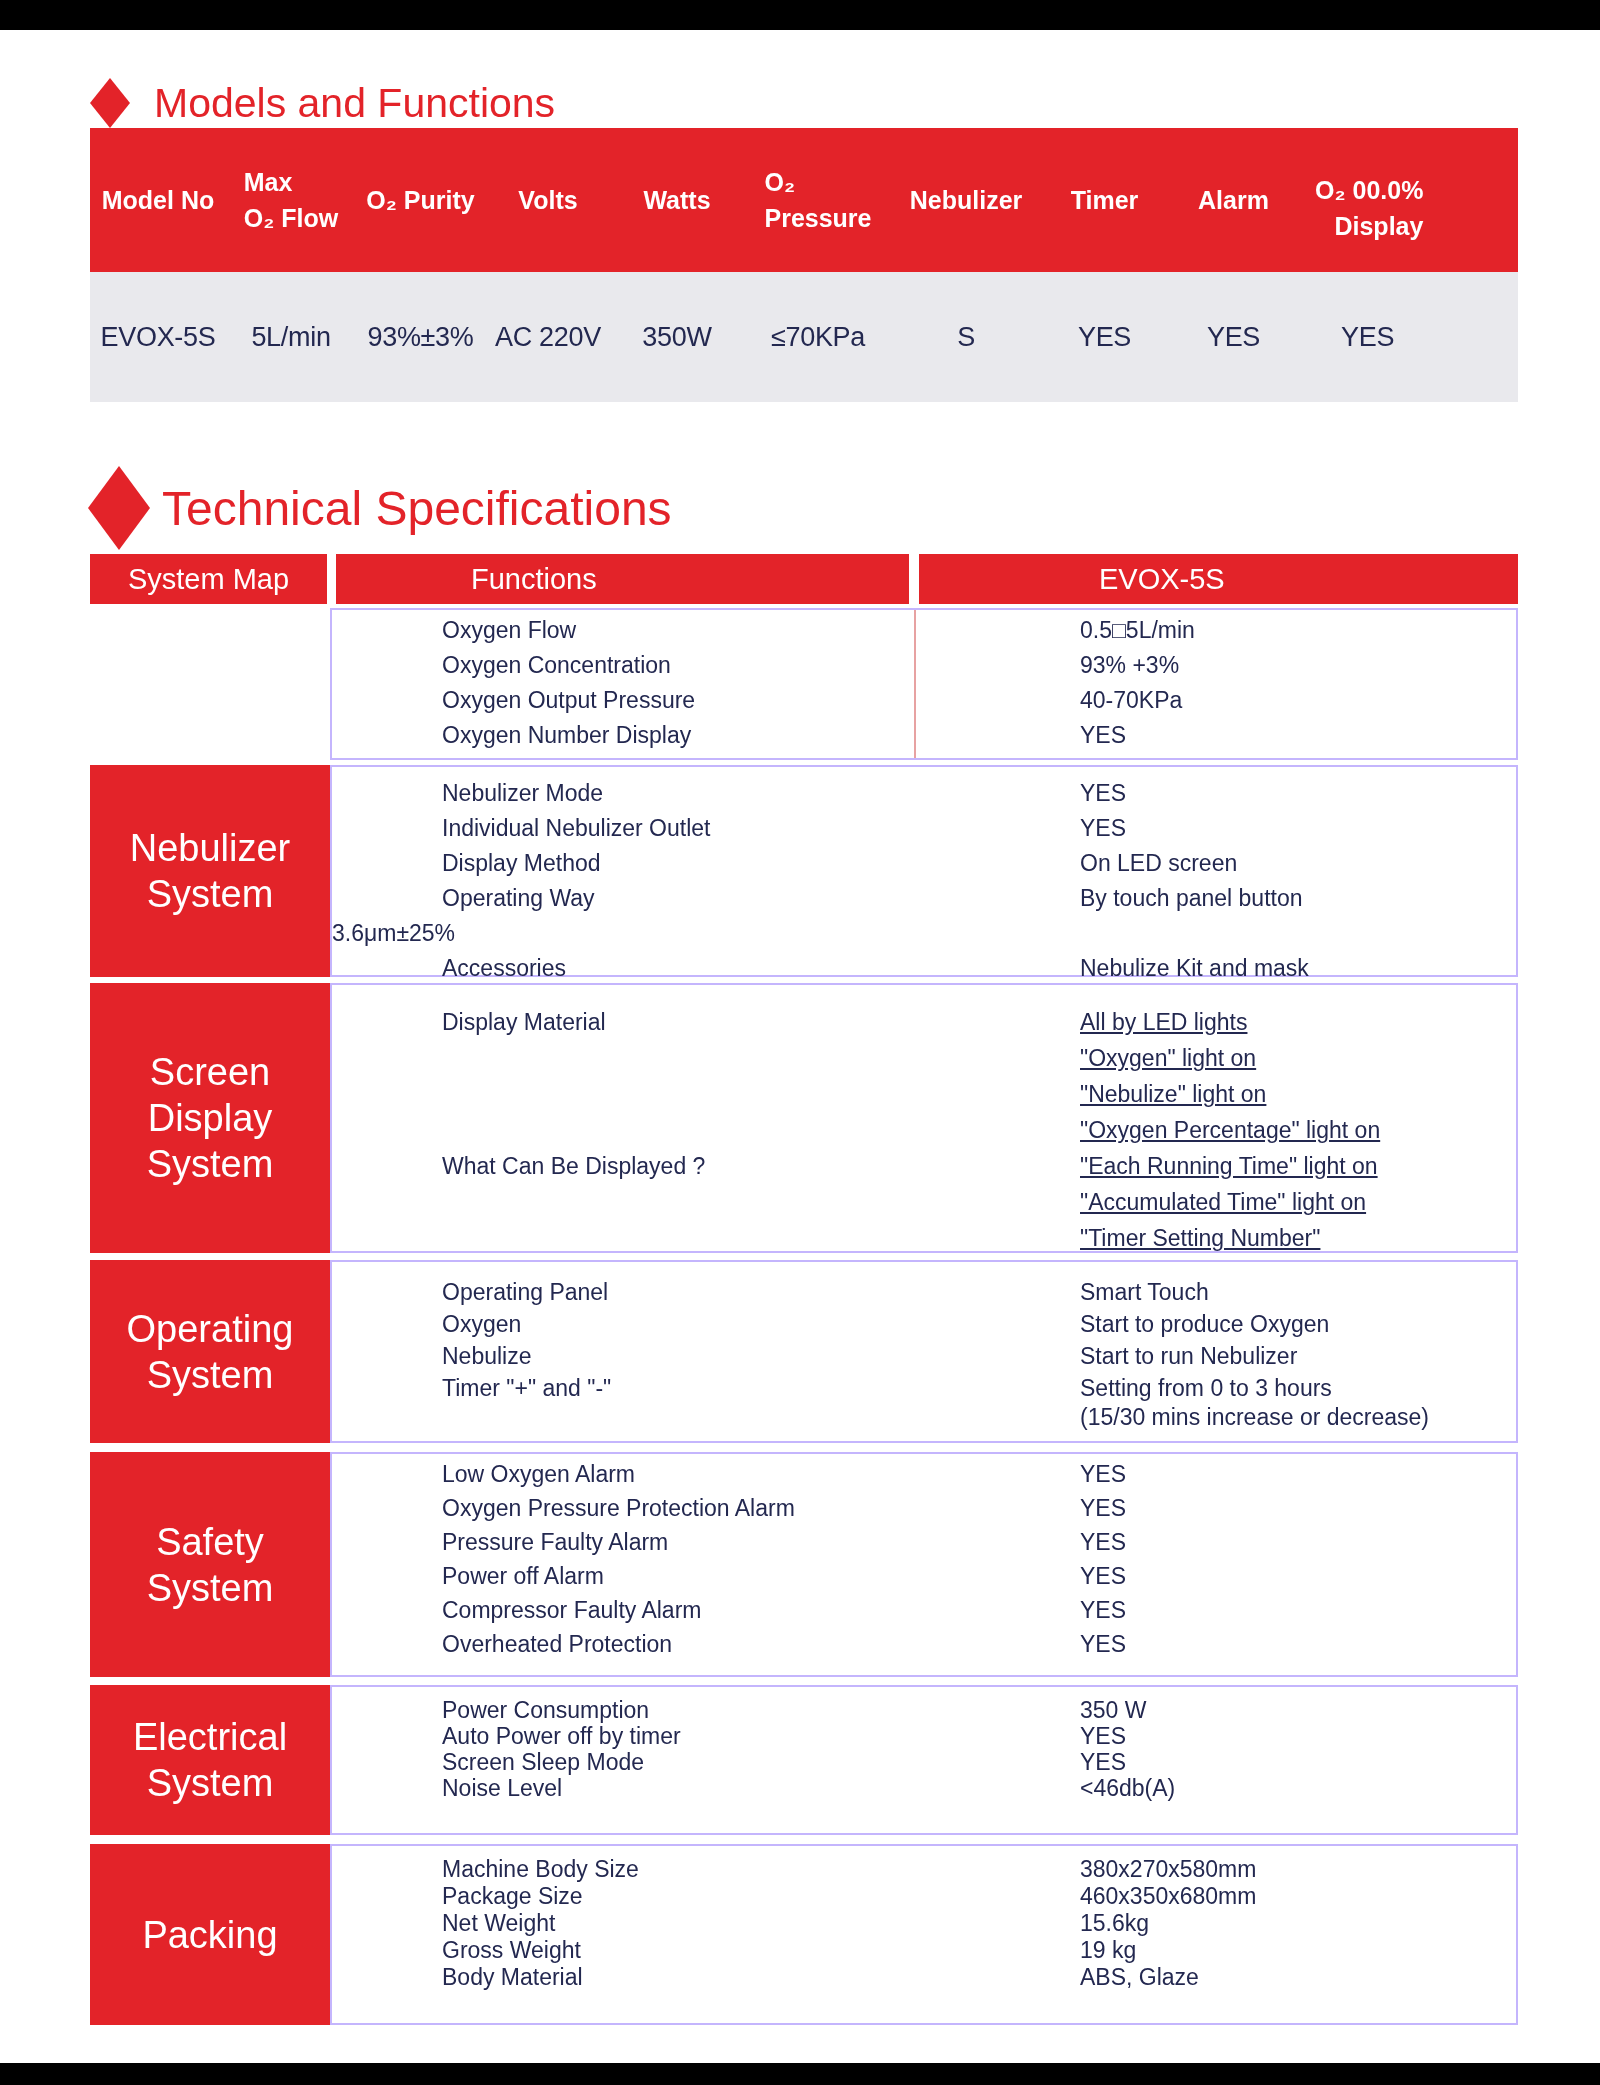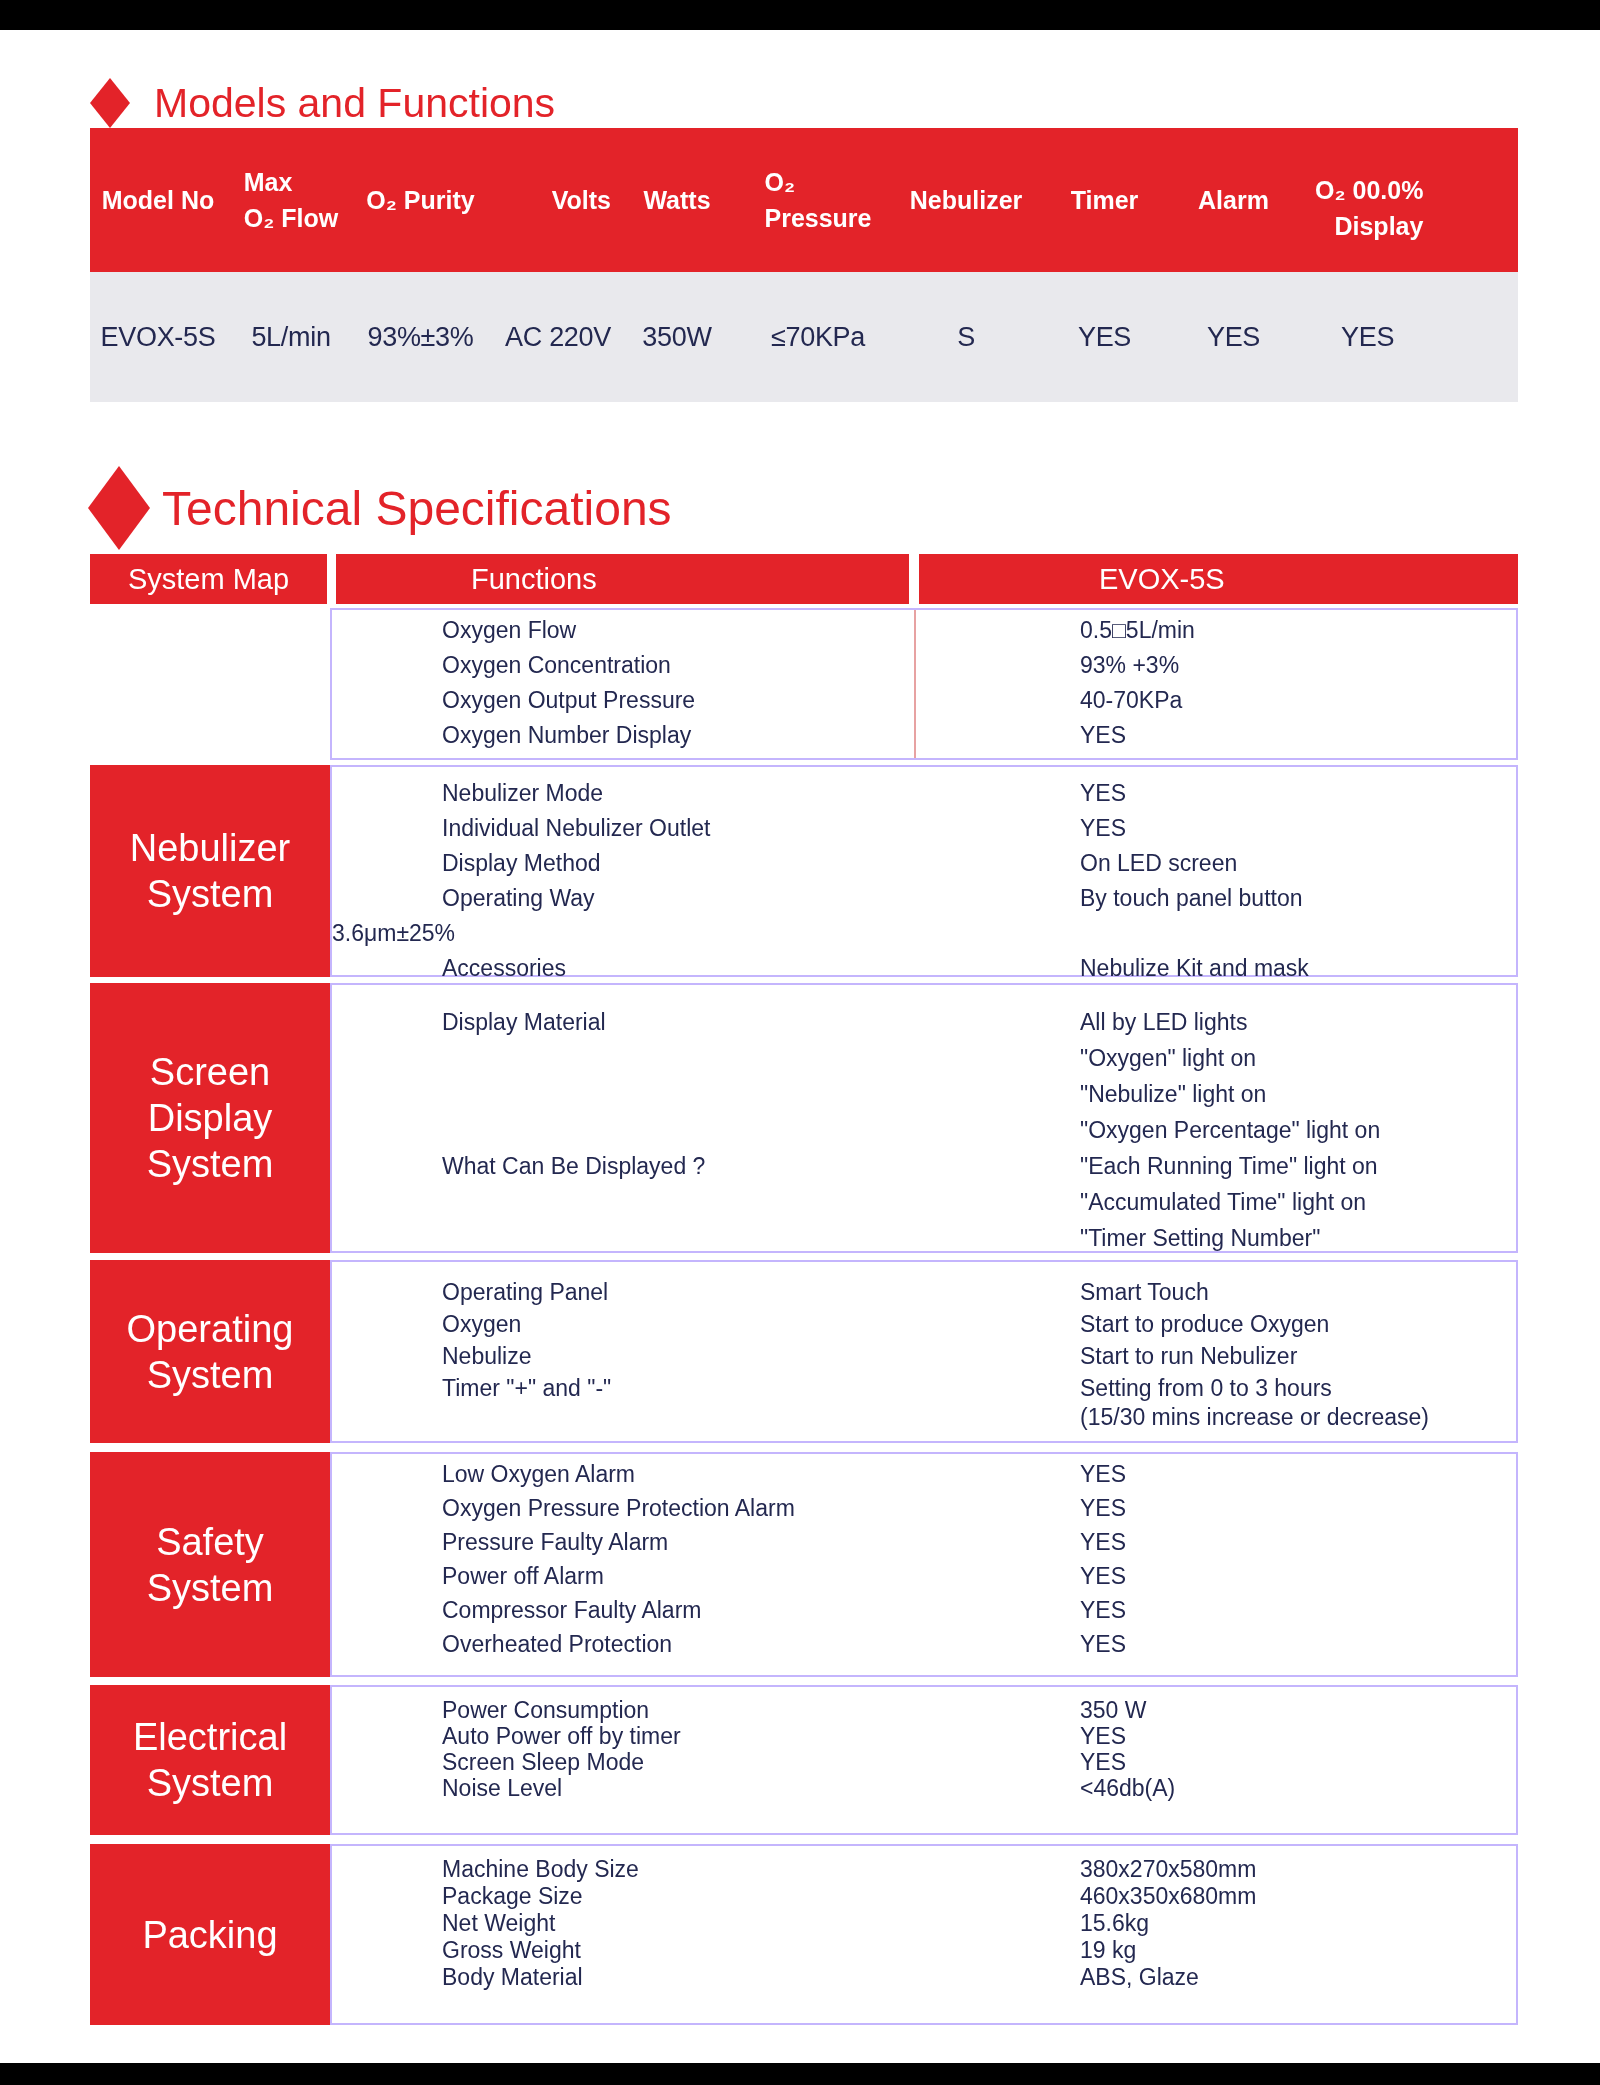--- a/index.html
+++ b/index.html
@@ -20,21 +20,21 @@
   .h-specs .h-text{margin-left:12px;font-size:48px;}
 
   
   .mtable{position:absolute;left:90px;width:1428px;}
   .mt-header{top:128px;height:144px;background:#e32329;display:flex;color:#ffffff;}
   .mt-row{top:272px;height:130px;background:#e9e9ed;display:flex;font-size:27px;letter-spacing:-0.3px;}
   .mcell{display:flex;flex-direction:column;justify-content:center;align-items:center;}
   .mt-header .mcell{font-weight:bold;font-size:25px;line-height:36px;}
   .mt-header .mcell .inner{text-align:center;}
   .mcell.c0{width:136px;} .mcell.c1{width:130px;} .mcell.c2{width:129px;}
-  .mcell.c3{width:126px;align-items:flex-end;} .mcell.c4{width:132px;} .mcell.c5{width:150px;}
+  .mcell.c3{width:126px;} .mcell.c4{width:132px;} .mcell.c5{width:150px;}
   .mcell.c6{width:146px;} .mcell.c7{width:131px;} .mcell.c8{width:127px;}
   .mcell.c9{width:221px;}
   .mt-header .c1 .inner,.mt-header .c5 .inner{text-align:left;}
   .mt-header .c9{align-items:flex-start;padding-left:18px;box-sizing:border-box;}
   .mt-header .c9 .inner{text-align:right;margin-top:16px;}
   .mt-row .c9{align-items:flex-start;padding-left:44px;box-sizing:border-box;}
 
   
   .spec-header{position:absolute;left:90px;top:554px;width:1428px;height:50px;}
   .sh-cell{position:absolute;top:0;height:50px;background:#e32329;color:#ffffff;
@@ -58,21 +58,21 @@
   .sec-driving{top:608px;height:152px;}
   .sec-driving .sbox{padding-top:3px;} .sec-driving .srow{line-height:35px;}
   .sec-nebulizer{top:765px;height:212px;}
   .sec-nebulizer .sbox{padding-top:9px;} .sec-nebulizer .srow{line-height:35px;}
   .sec-screen{top:983px;height:270px;}
   .sec-screen .sbox{padding-top:19px;display:flex;}
   .sec-screen .scol-left{flex:0 0 748px;padding-left:110px;box-sizing:border-box;}
   .sec-screen .scol-left .lab1{line-height:36px;}
   .sec-screen .scol-left .lab2{line-height:36px;margin-top:108px;}
   .sec-screen .scol-right{flex:1;}
-  .sec-screen .scol-right div{line-height:36px;}
+  .sec-screen .scol-right div{line-height:36px;text-decoration:underline;}
   .sec-operating{top:1260px;height:183px;}
   .sec-operating .sbox{padding-top:14px;} .sec-operating .srow{line-height:32px;}
   .sec-operating .v2{line-height:27px;}
   .sec-safety{top:1452px;height:225px;}
   .sec-safety .sbox{padding-top:3px;} .sec-safety .srow{line-height:34px;}
   .sec-electrical{top:1685px;height:150px;}
   .sec-electrical .sbox{padding-top:10px;} .sec-electrical .srow{line-height:26px;}
   .sec-packing{top:1844px;height:181px;}
   .sec-packing .sbox{padding-top:10px;} .sec-packing .srow{line-height:27px;}
 </style>

